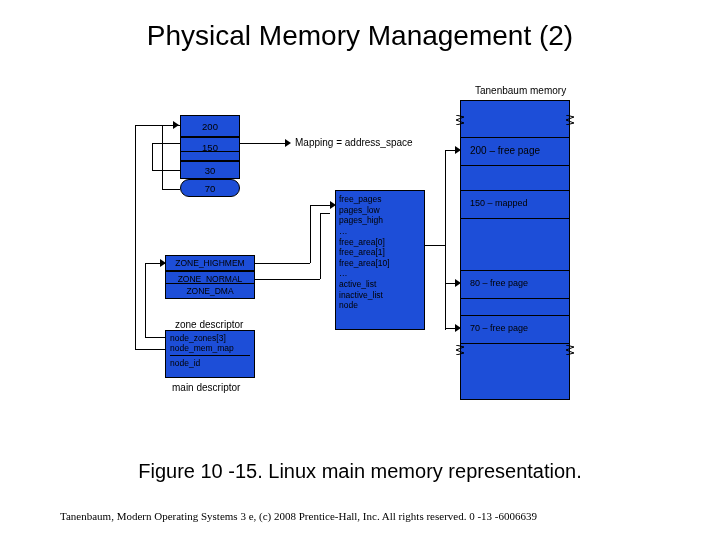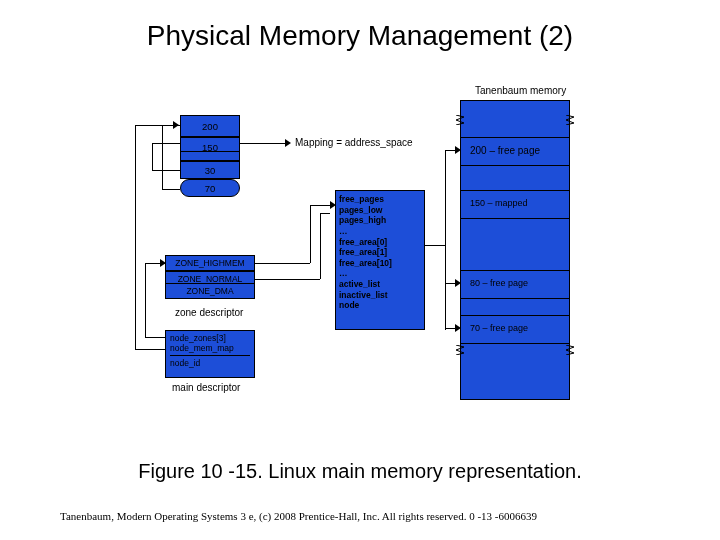--- a/index.html
+++ b/index.html
@@ -86,32 +86,32 @@
   <div class="line hline" style="left:92px; top:58px; width:28px;"></div>
   <div class="line hline" style="left:92px; top:85px; width:28px;"></div>
 
   <div class="line hline" style="left:180px; top:58px; width:45px;"></div>
   <div class="arrowR" style="left:225px; top:54px;"></div>
   <div class="dlabel" style="left:235px; top:52px;">Mapping = address_space</div>
 
   <div class="dbox box-label" style="left:105px; top:170px; width:90px; height:16px; font-size:8.5px;">ZONE_HIGHMEM</div>
   <div class="dbox box-label" style="left:105px; top:186px; width:90px; height:16px; font-size:8.5px;">ZONE_NORMAL</div>
   <div class="dbox box-label" style="left:105px; top:198px; width:90px; height:16px; font-size:8.5px;">ZONE_DMA</div>
-  <div class="dlabel" style="left:115px; top:222px;">zone descriptor</div>
+  <div class="dlabel" style="left:115px; top:234px;">zone descriptor</div>
 
   <div class="line hline" style="left:195px; top:178px; width:55px;"></div>
   <div class="line vline" style="left:250px; top:120px; height:58px;"></div>
   <div class="line hline" style="left:250px; top:120px; width:20px;"></div>
   <div class="arrowR" style="left:270px; top:116px;"></div>
 
   <div class="line hline" style="left:195px; top:194px; width:65px;"></div>
   <div class="line vline" style="left:260px; top:128px; height:66px;"></div>
   <div class="line hline" style="left:260px; top:128px; width:10px;"></div>
 
-  <div class="dbox" style="left:275px; top:105px; width:90px; height:140px; align-items:flex-start; justify-content:flex-start; padding:3px; flex-direction:column; font-size:8.5px; line-height:1.25;font-weight:bold;">
+  <div class="dbox" style="left:275px; top:105px; width:90px; height:140px; align-items:flex-start; justify-content:flex-start; padding:3px; flex-direction:column; font-size:8.5px; line-height:1.25;">
     <div>free_pages</div>
     <div>pages_low</div>
     <div>pages_high</div>
     <div>…</div>
     <div>free_area[0]</div>
     <div>free_area[1]</div>
     <div>free_area[10]</div>
     <div>…</div>
     <div>active_list</div>
     <div>inactive_list</div>

